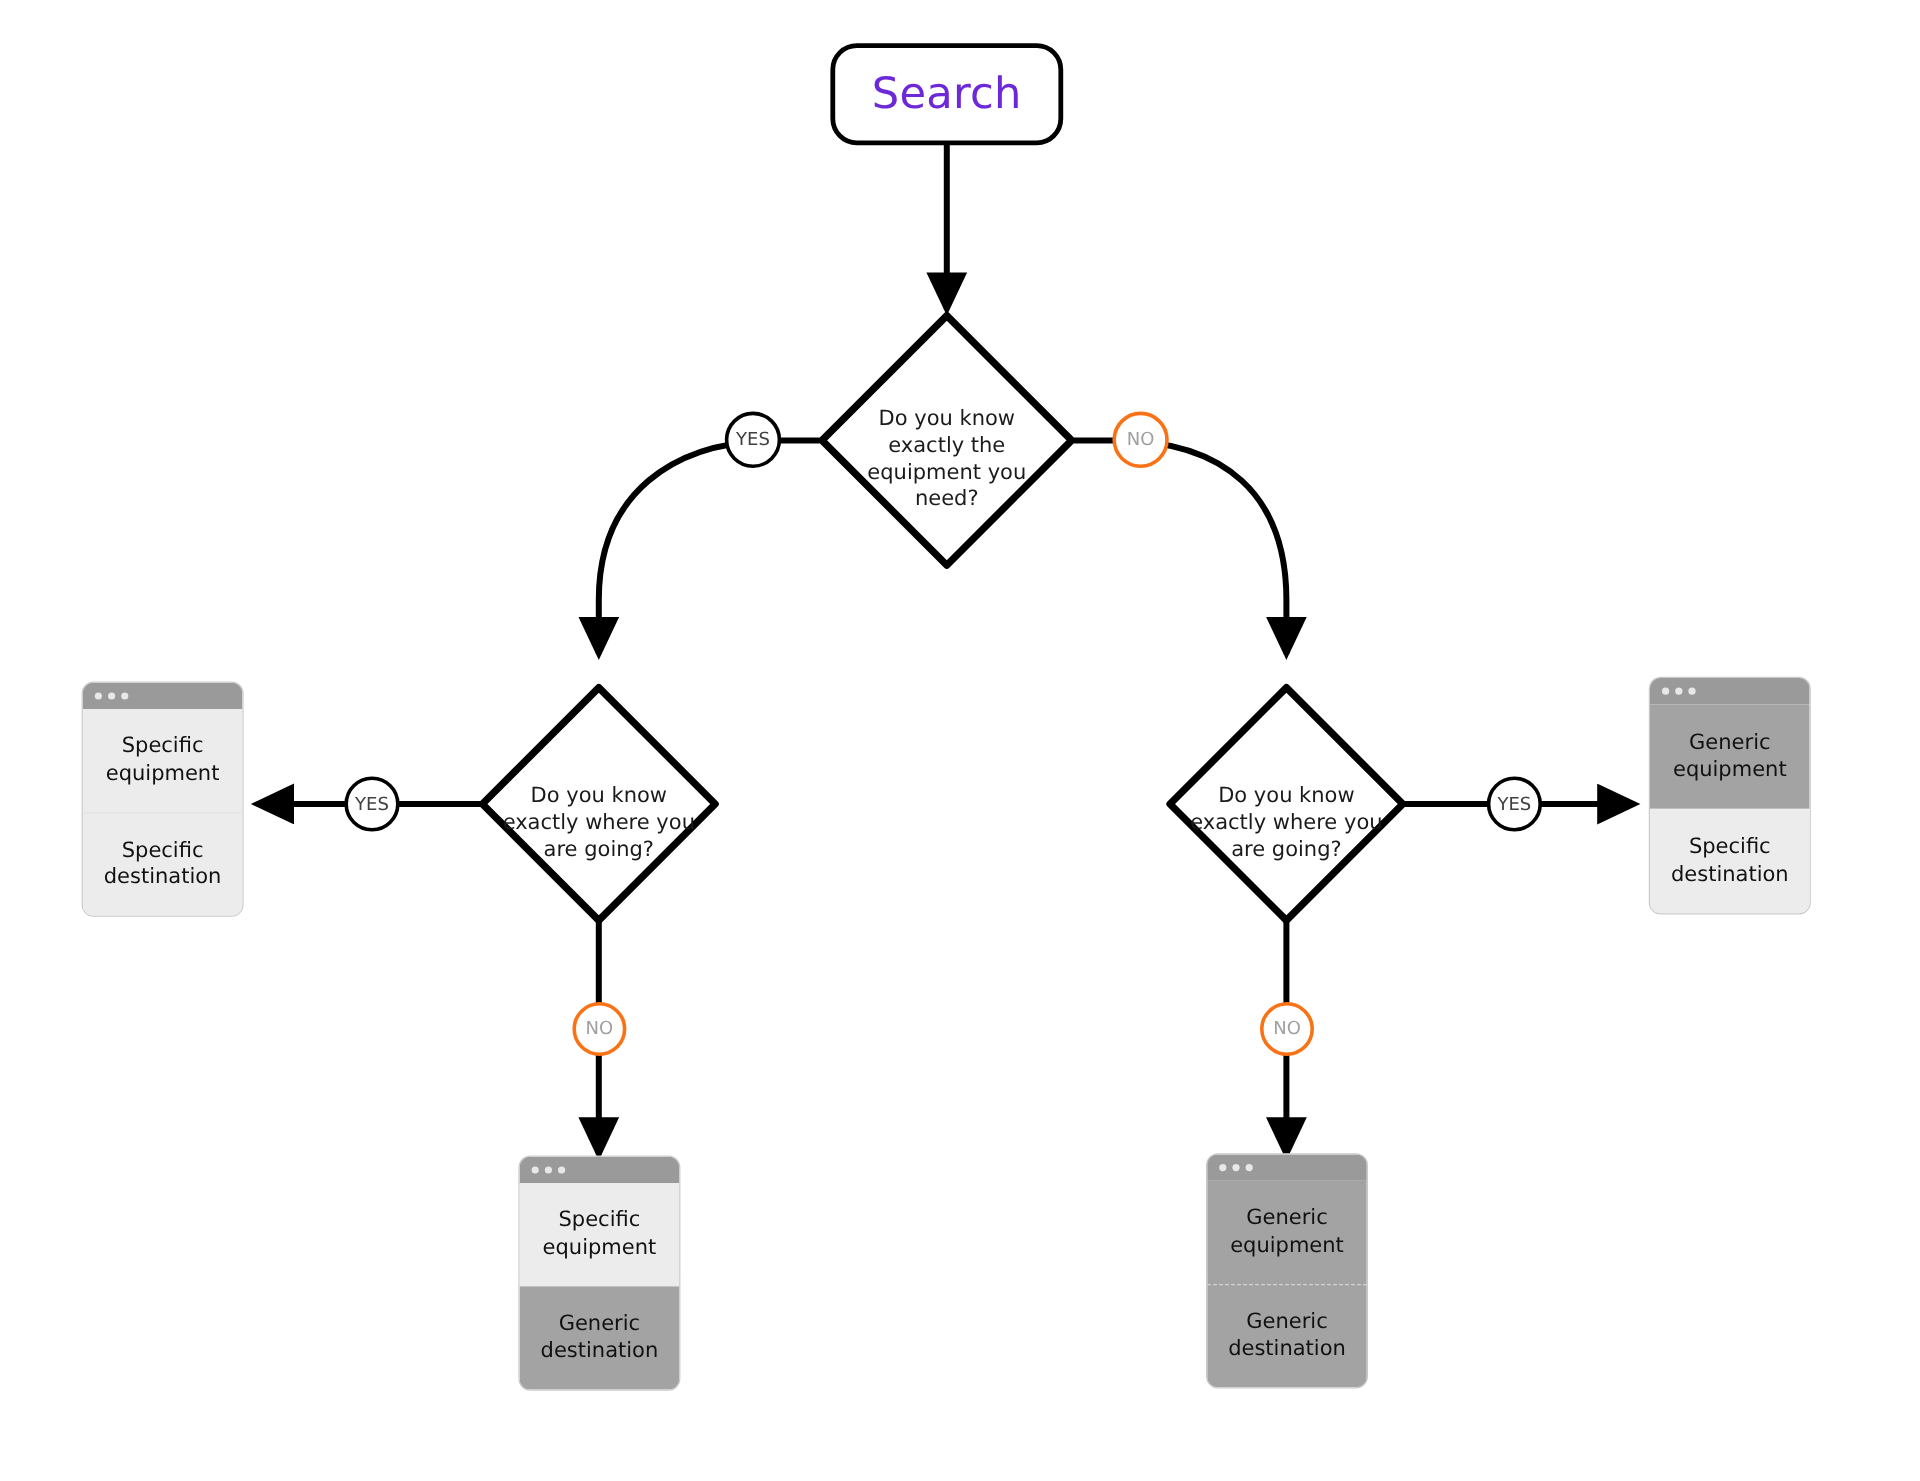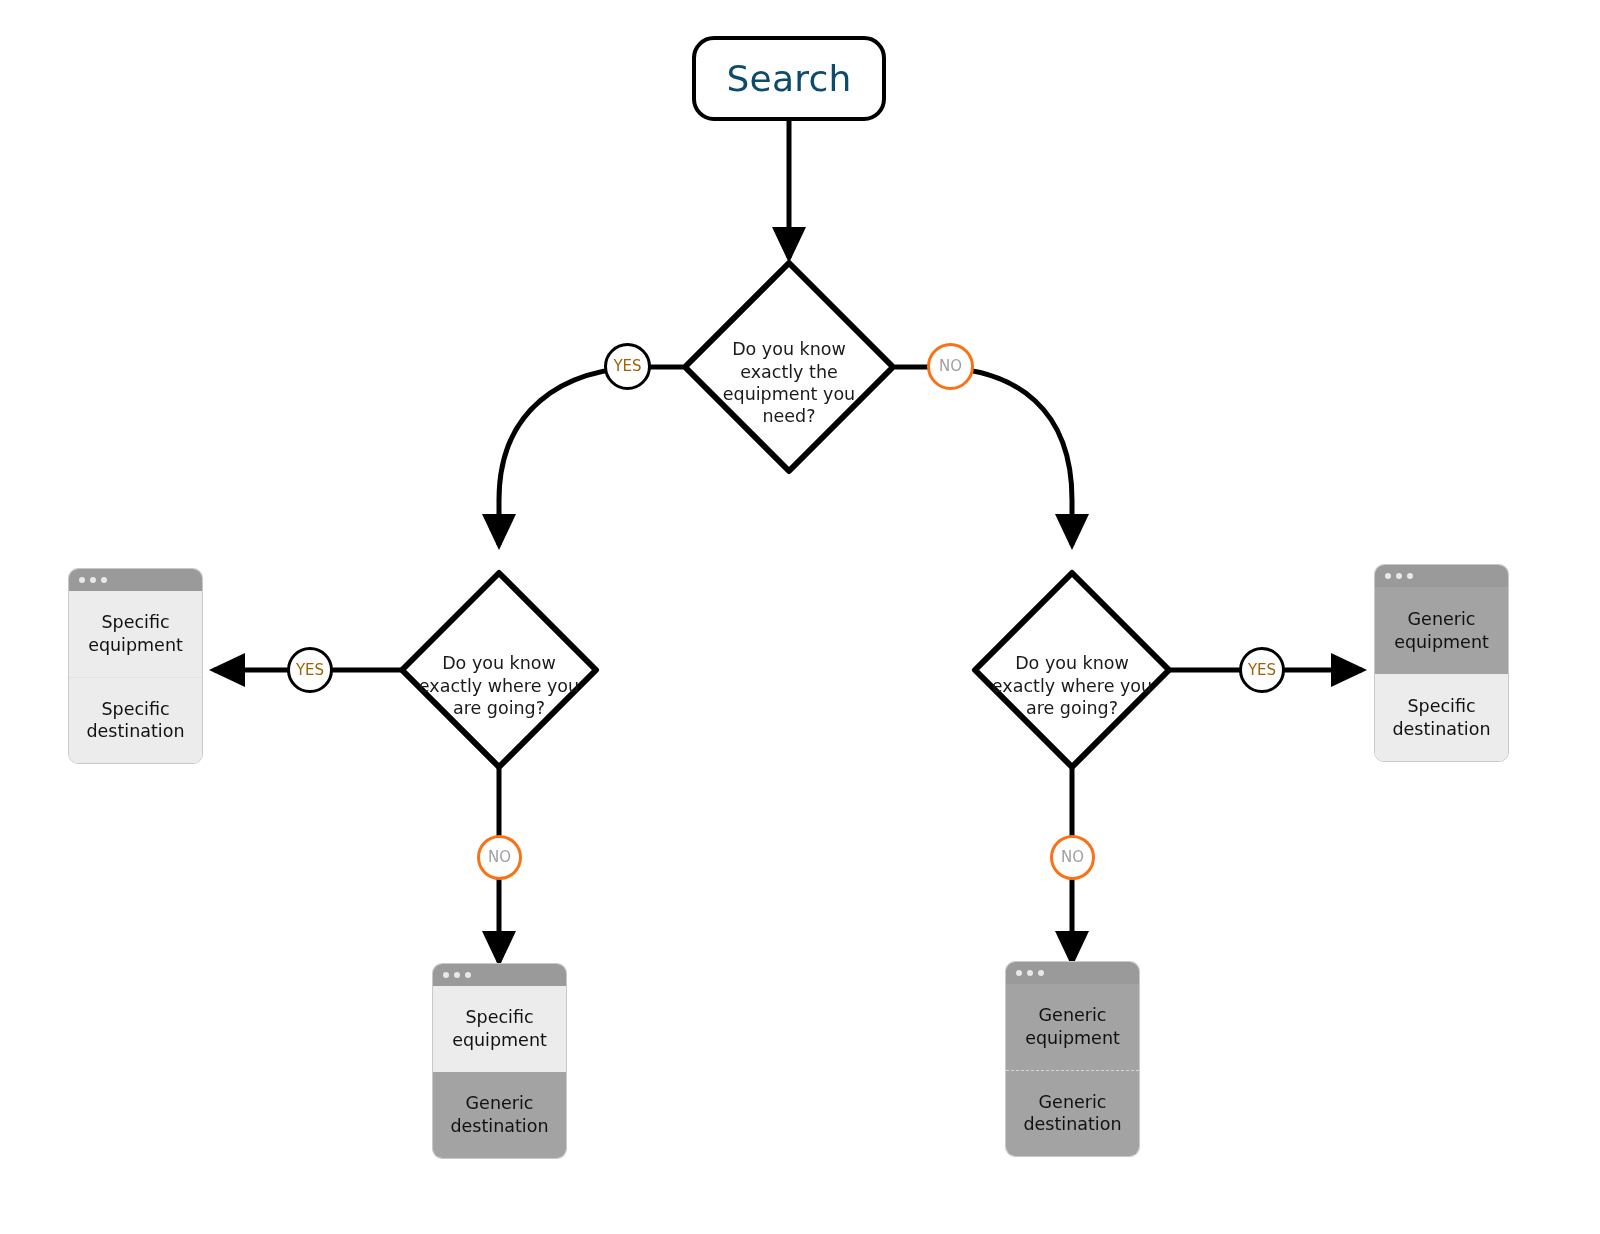--- a/index.html
+++ b/index.html
@@ -32,21 +32,21 @@
     box-sizing: border-box;
     border: 4px solid #000000;
     border-radius: 22px;
     background: #ffffff;
     display: flex;
     align-items: center;
     justify-content: center;
   }
   .start-node .start-label {
     font-size: 36px;
-    color: #0c4a6e;
+    color: #6d28d9;
     letter-spacing: 0.2px;
     line-height: 1;
   }
 
   
   .diamond-wrap {
     position: absolute;
   }
   .diamond-shape {
     position: absolute;
@@ -80,21 +80,21 @@
     border-radius: 50%;
     display: flex;
     align-items: center;
     justify-content: center;
     background: #ffffff;
     font-size: 15px;
     line-height: 1;
   }
   .badge.yes {
     border: 3.5px solid #000000;
-    color: #a16207;
+    color: #404040;
   }
   .badge.no {
     border: 3px solid #f97316;
     color: #a0a0a0;
   }
 
   
   .card {
     position: absolute;
     box-sizing: border-box;

